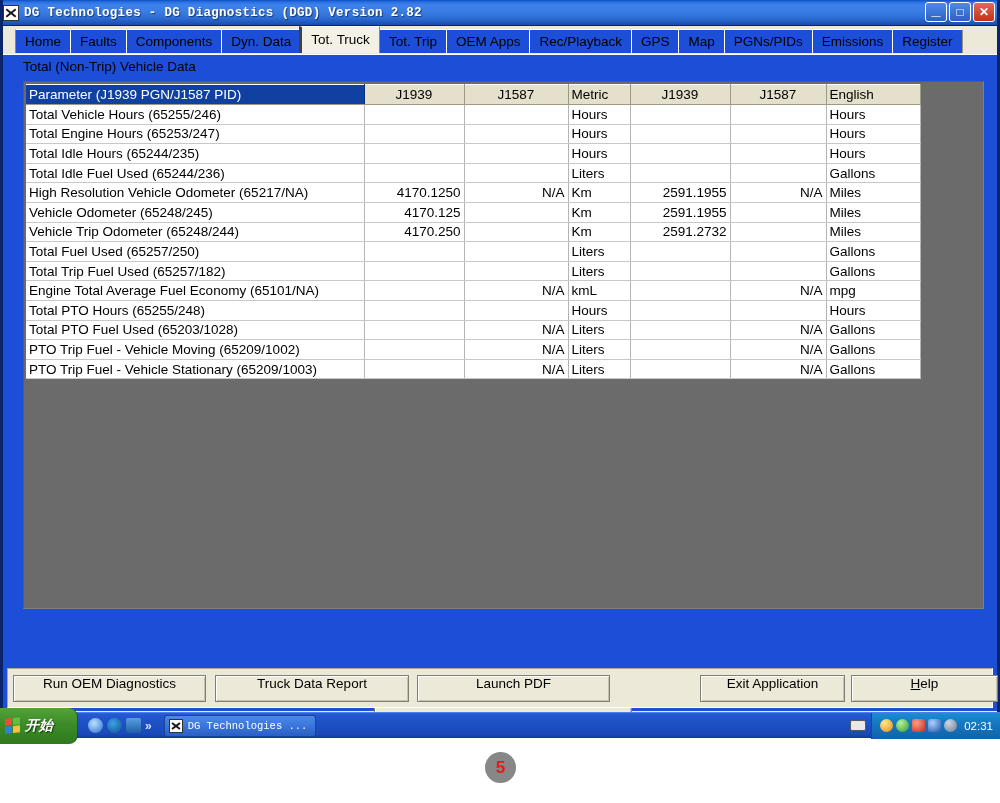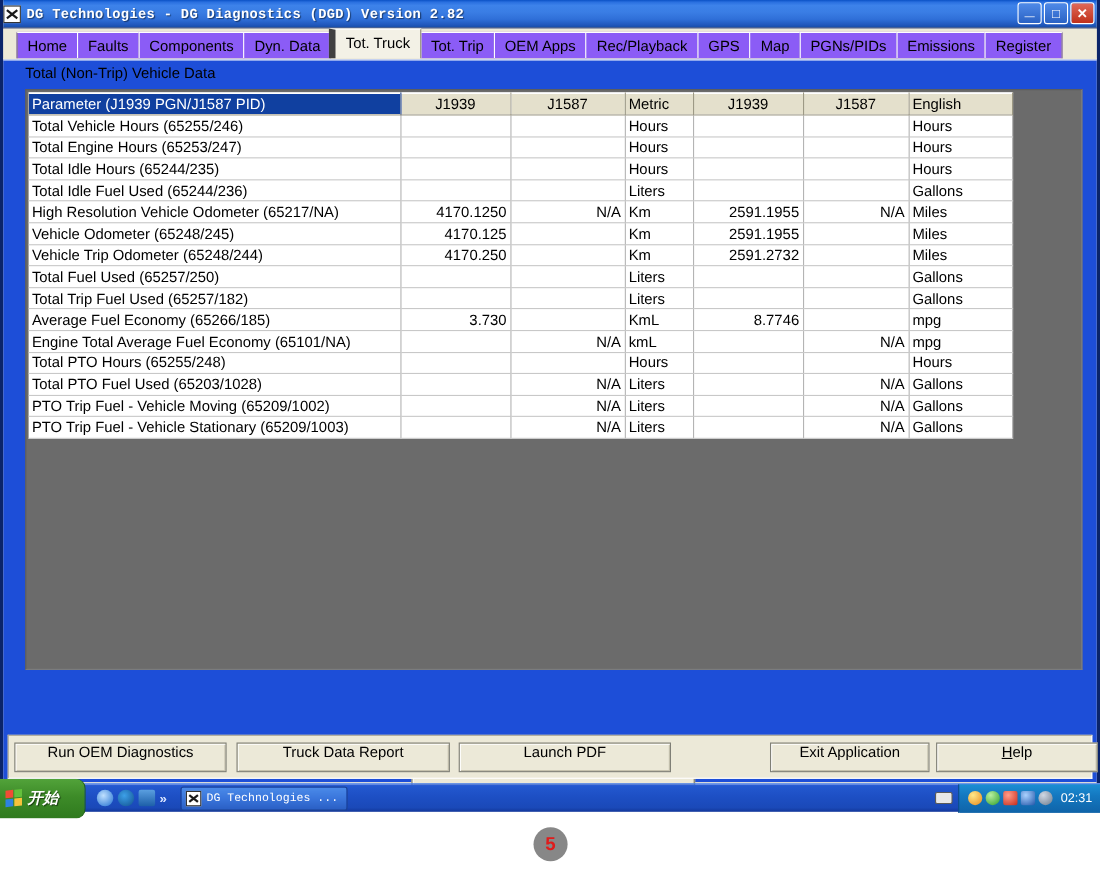--- a/index.html
+++ b/index.html
@@ -99,33 +99,33 @@
     display: flex;
     align-items: flex-end;
     border-bottom: 1px solid #ece9d8;
   }
   .tab {
     height: 24px;
     line-height: 23px;
     padding: 0 9px;
     font-size: 13.5px;
     color: #000;
-    background: #8b5cf6;
+    background: #1d4ed8;
     border-left: 1px solid #ffffff;
     border-top: 1px solid #ffffff;
     border-right: 1px solid #9a9582;
     border-bottom: none;
     white-space: nowrap;
     margin-right: -1px;
   }
   .tab.sel {
     background: #f3f1e6;
     height: 27px;
     line-height: 25px;
-    border-left: 6px solid #404040;
+    border-left: 3px solid #404040;
     border-right: 1px solid #8b8774;
     border-top: 1px solid #ffffff;
     position: relative;
     z-index: 3;
     margin: 0 -1px;
   }
   .tab.first { border-left: 1px solid #8b8774; }
 
   
   .client {
@@ -514,29 +514,20 @@
               <tr>
                 <td class="c0 txt">Total Trip Fuel Used (65257/182)</td>
                 <td class="c1 num"></td>
                 <td class="c2 num"></td>
                 <td class="c3 txt">Liters</td>
                 <td class="c4 num"></td>
                 <td class="c5 num"></td>
                 <td class="c6 txt">Gallons</td>
               </tr>
               <tr>
-                <td class="c0 txt">Average Fuel Economy (65266/185)</td>
-                <td class="c1 num">3.730</td>
-                <td class="c2 num"></td>
-                <td class="c3 txt">KmL</td>
-                <td class="c4 num">8.7746</td>
-                <td class="c5 num"></td>
-                <td class="c6 txt">mpg</td>
-              </tr>
-              <tr>
                 <td class="c0 txt">Engine Total Average Fuel Economy (65101/NA)</td>
                 <td class="c1 num"></td>
                 <td class="c2 num">N/A</td>
                 <td class="c3 txt">kmL</td>
                 <td class="c4 num"></td>
                 <td class="c5 num">N/A</td>
                 <td class="c6 txt">mpg</td>
               </tr>
               <tr>
                 <td class="c0 txt">Total PTO Hours (65255/248)</td>

